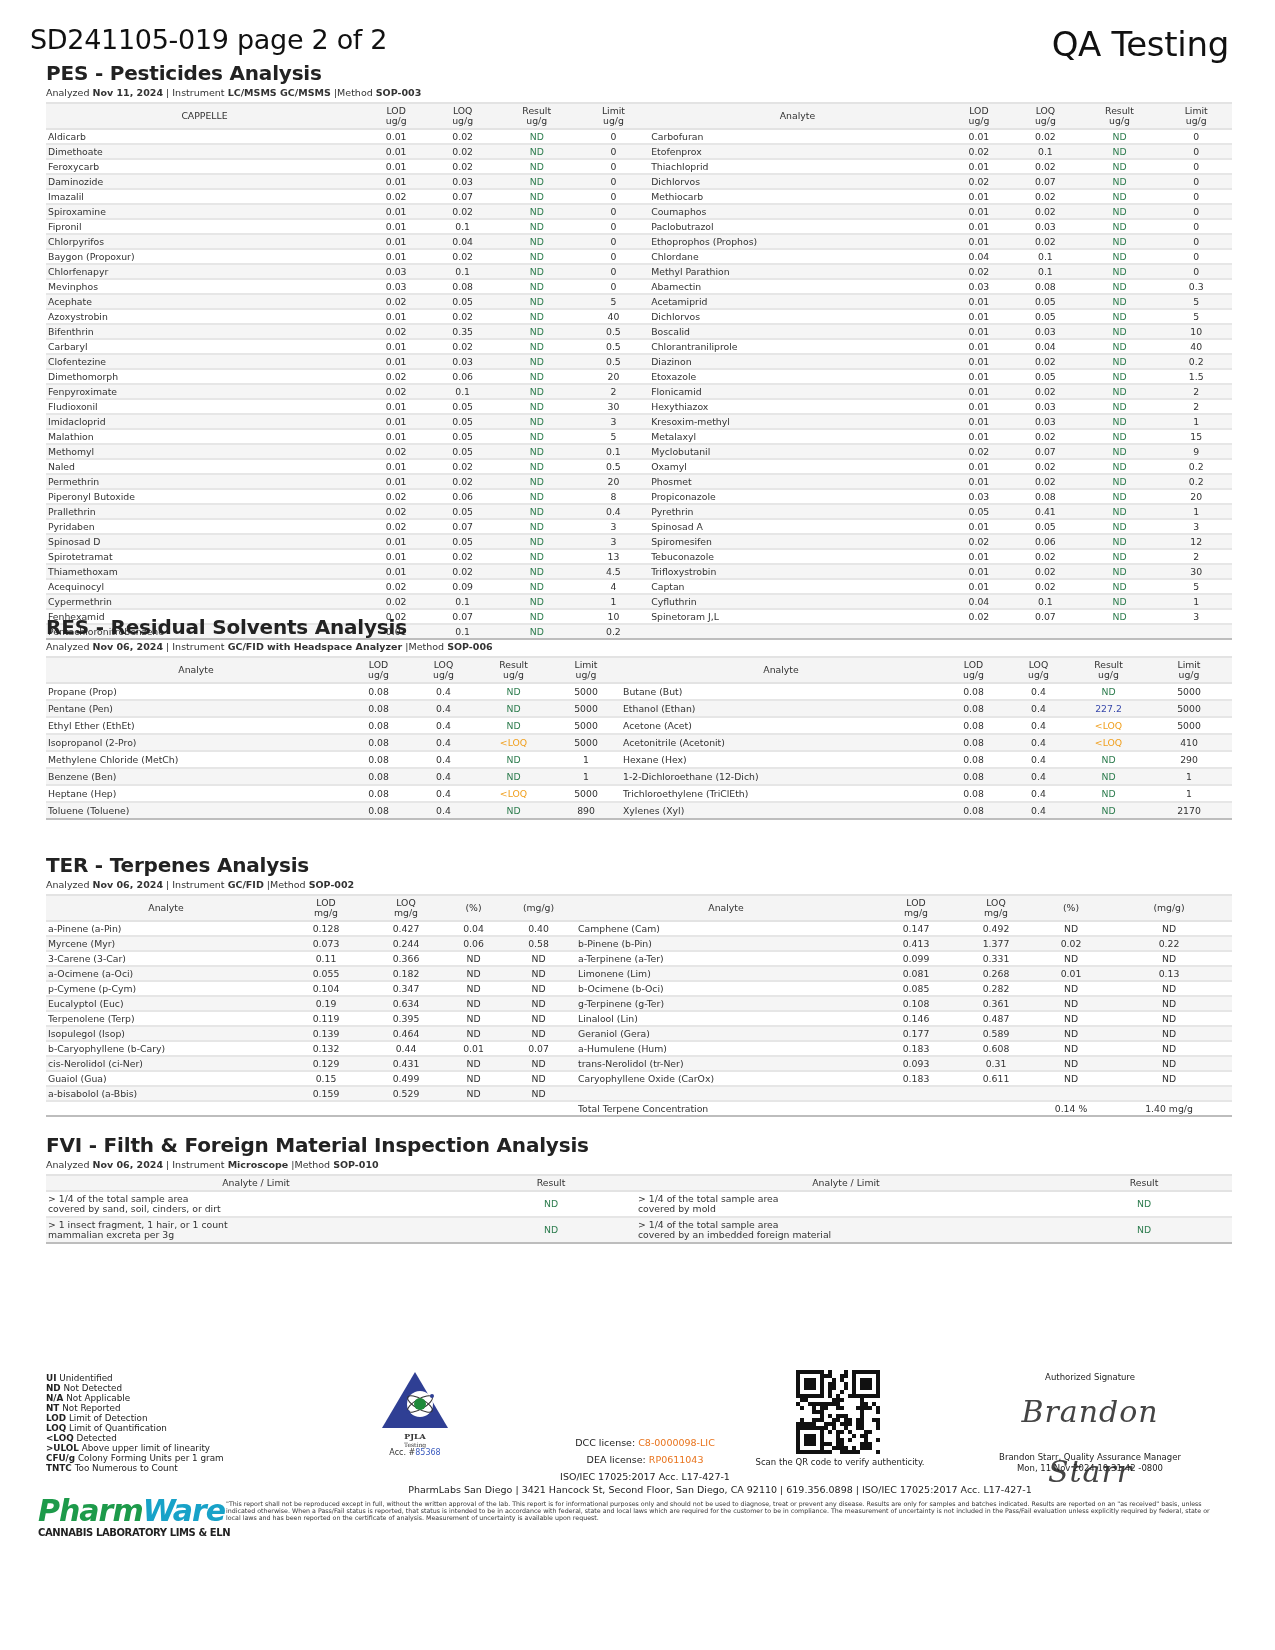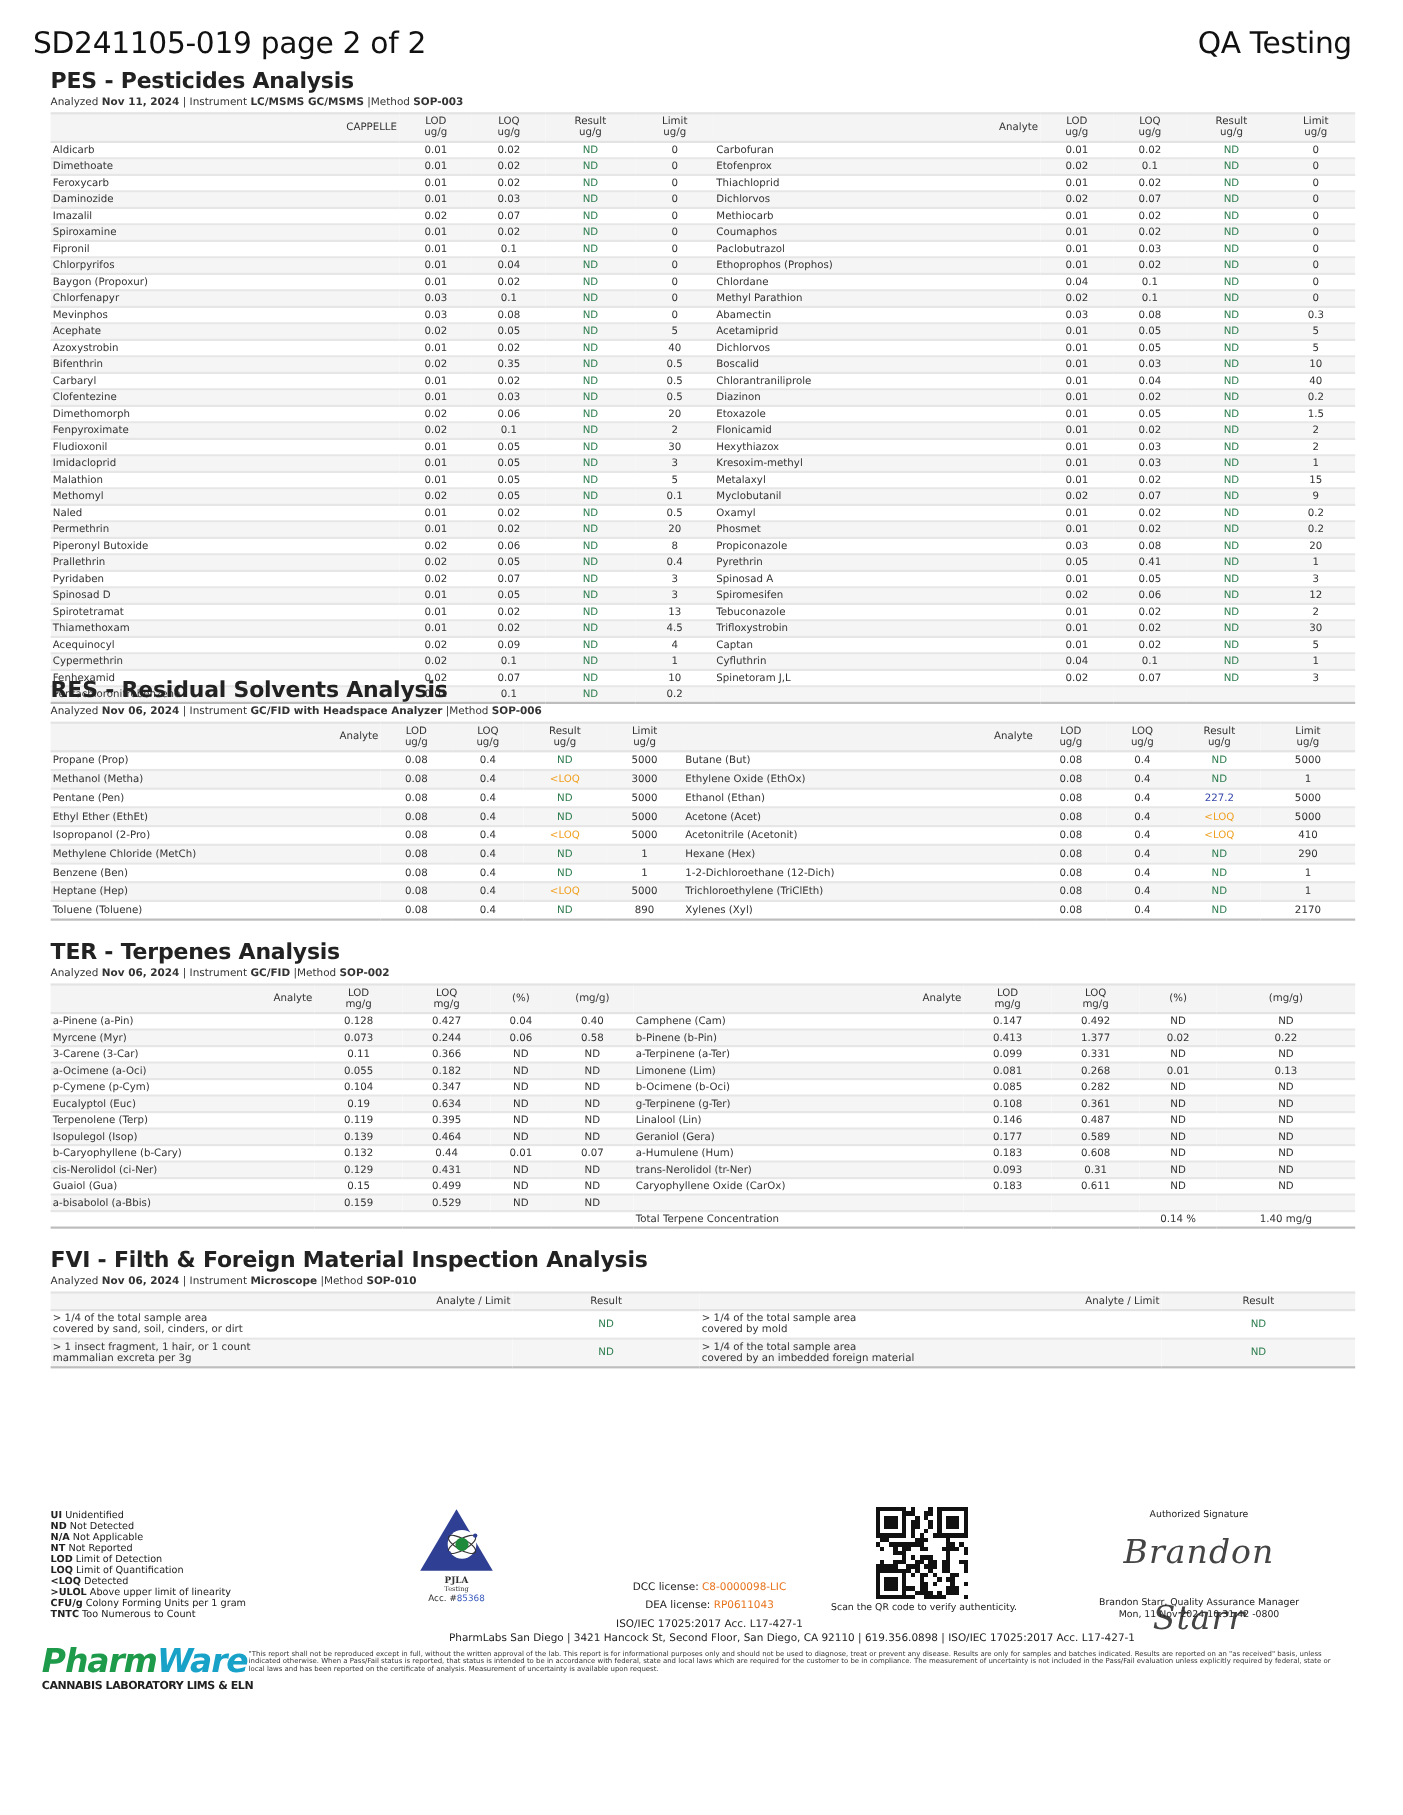--- a/index.html
+++ b/index.html
@@ -3,33 +3,33 @@
 <meta charset="utf-8">
 <style>
   * { box-sizing: border-box; }
   html, body { margin: 0; padding: 0; background: #ffffff; }
   body {
     width: 1275px; height: 1650px; position: relative; overflow: hidden;
     font-family: "DejaVu Sans", sans-serif; color: #222;
   }
   .page-header { position: absolute; left: 30px; top: 24px; right: 46px; height: 40px; }
   .doc-title { position: absolute; left: 0; top: 0; font-size: 27px; color: #111; letter-spacing: -0.3px; }
-  .lab-title { position: absolute; right: 0; top: 0; font-size: 27px; color: #111; letter-spacing: -0.3px; }
+  .lab-title { position: absolute; right: 0; top: 0; font-size: 34px; color: #111; letter-spacing: -0.3px; }
 
   .section { position: absolute; left: 46px; width: 1186px; }
   .section-title { font-size: 20px; color: #222; margin: 0; line-height: 26px; letter-spacing: -0.2px; }
   .section-meta { font-size: 9.5px; color: #333; margin: 0 0 3px 0; line-height: 13px; }
   .section-meta b { font-weight: 600; }
 
   table.grid { border-collapse: collapse; width: 100%; table-layout: fixed; font-size: 9.3px; color: #333; }
   table.grid thead th {
     background: #f4f4f4; font-weight: normal; color: #333; border-top: 2px solid #e3e3e3;
     border-bottom: 2px solid #e3e3e3; padding: 2px 2px; line-height: 10px; vertical-align: middle;
   }
-  table.grid thead th.l { text-align: right; padding-left: 2px; }
+  table.grid thead th.l { text-align: center; padding-left: 2px; }
   table.grid td { padding: 0 2px; height: 13.7px; line-height: 13px; border-bottom: 2px solid #e6e6e6; text-align: center; white-space: nowrap; overflow: hidden; }
   table.grid td.l { text-align: left; }
   table.grid tbody tr:nth-child(even) td { background: #f5f5f5; }
   table.grid tbody tr:last-child td { border-bottom: 2px solid #bdbdbd; }
   .nd { color: #2e7d4f; }
   .loq { color: #f0a020; }
   .det { color: #3949ab; }
 
   #res table.grid td { height: 16.2px; line-height: 15px; }
   #ter table.grid td { height: 13.6px; }
@@ -552,32 +552,20 @@
           <td class="l">Propane (Prop)</td>
           <td>0.08</td>
           <td>0.4</td>
           <td class="nd">ND</td>
           <td>5000</td>
           <td class="l">Butane (But)</td>
           <td>0.08</td>
           <td>0.4</td>
           <td class="nd">ND</td>
           <td>5000</td>
-        </tr>
-        <tr>
-          <td class="l">Methanol (Metha)</td>
-          <td>0.08</td>
-          <td>0.4</td>
-          <td class="loq">&lt;LOQ</td>
-          <td>3000</td>
-          <td class="l">Ethylene Oxide (EthOx)</td>
-          <td>0.08</td>
-          <td>0.4</td>
-          <td class="nd">ND</td>
-          <td>1</td>
         </tr>
         <tr>
           <td class="l">Pentane (Pen)</td>
           <td>0.08</td>
           <td>0.4</td>
           <td class="nd">ND</td>
           <td>5000</td>
           <td class="l">Ethanol (Ethan)</td>
           <td>0.08</td>
           <td>0.4</td>

